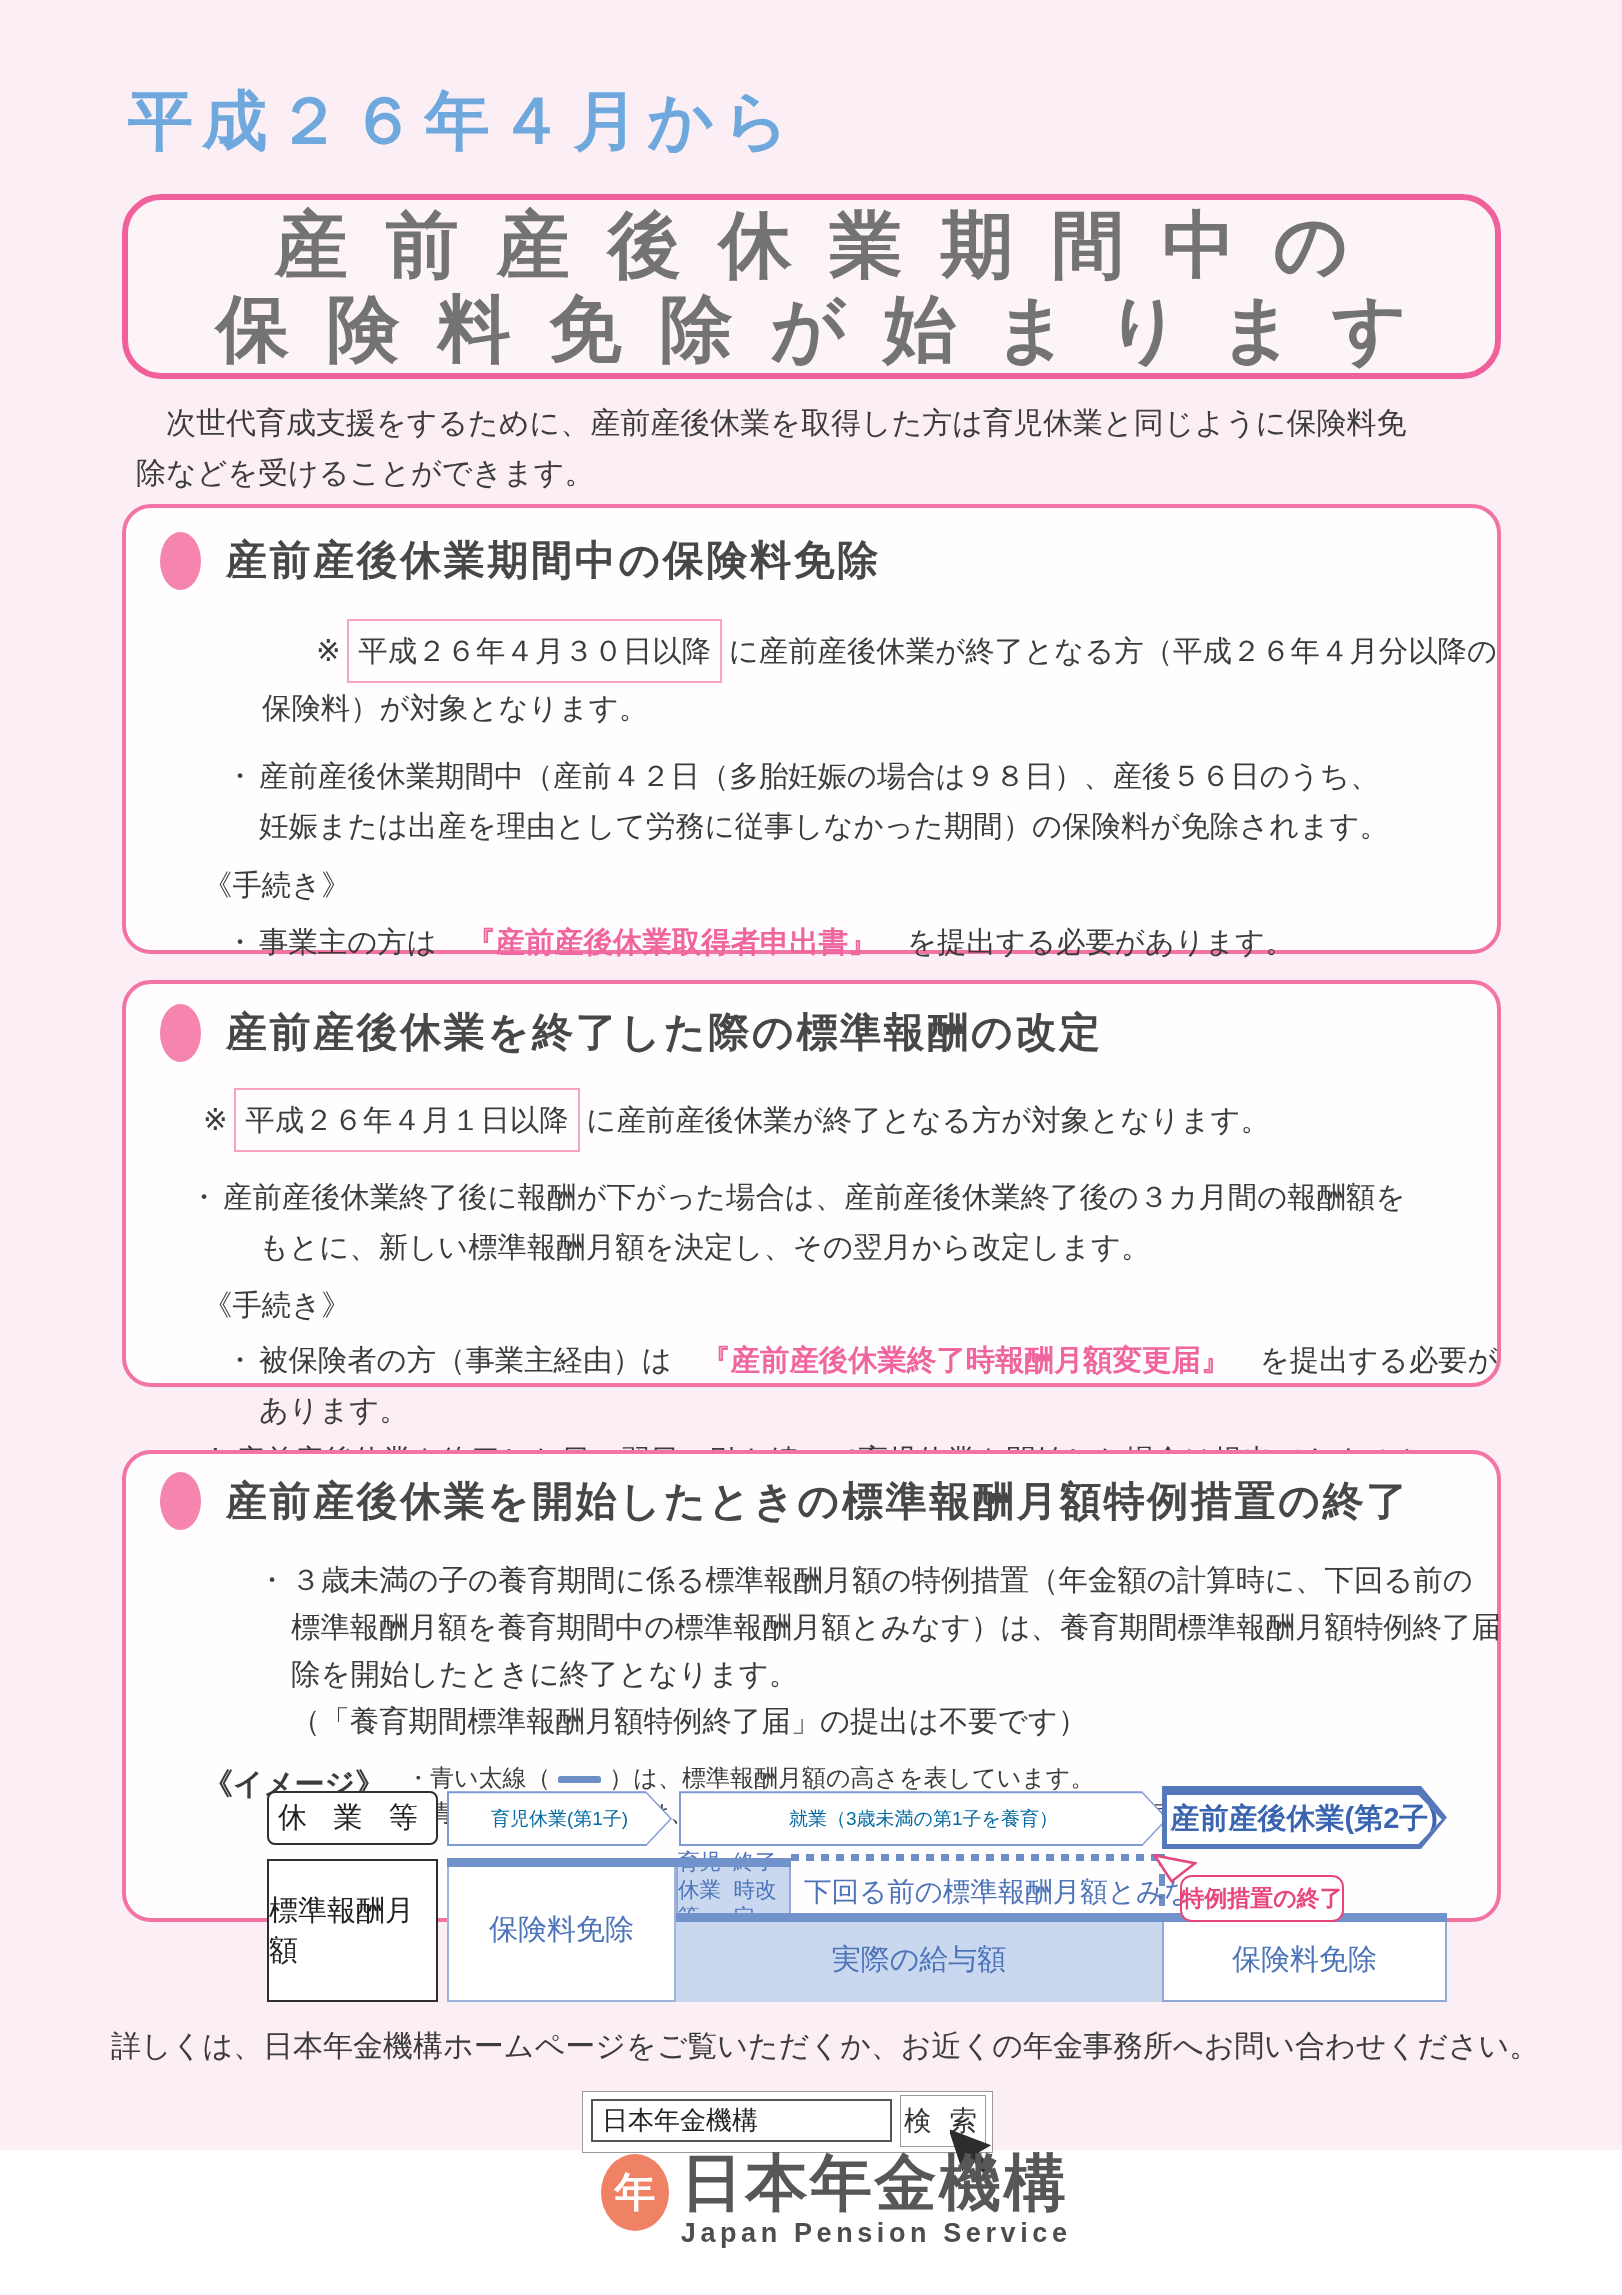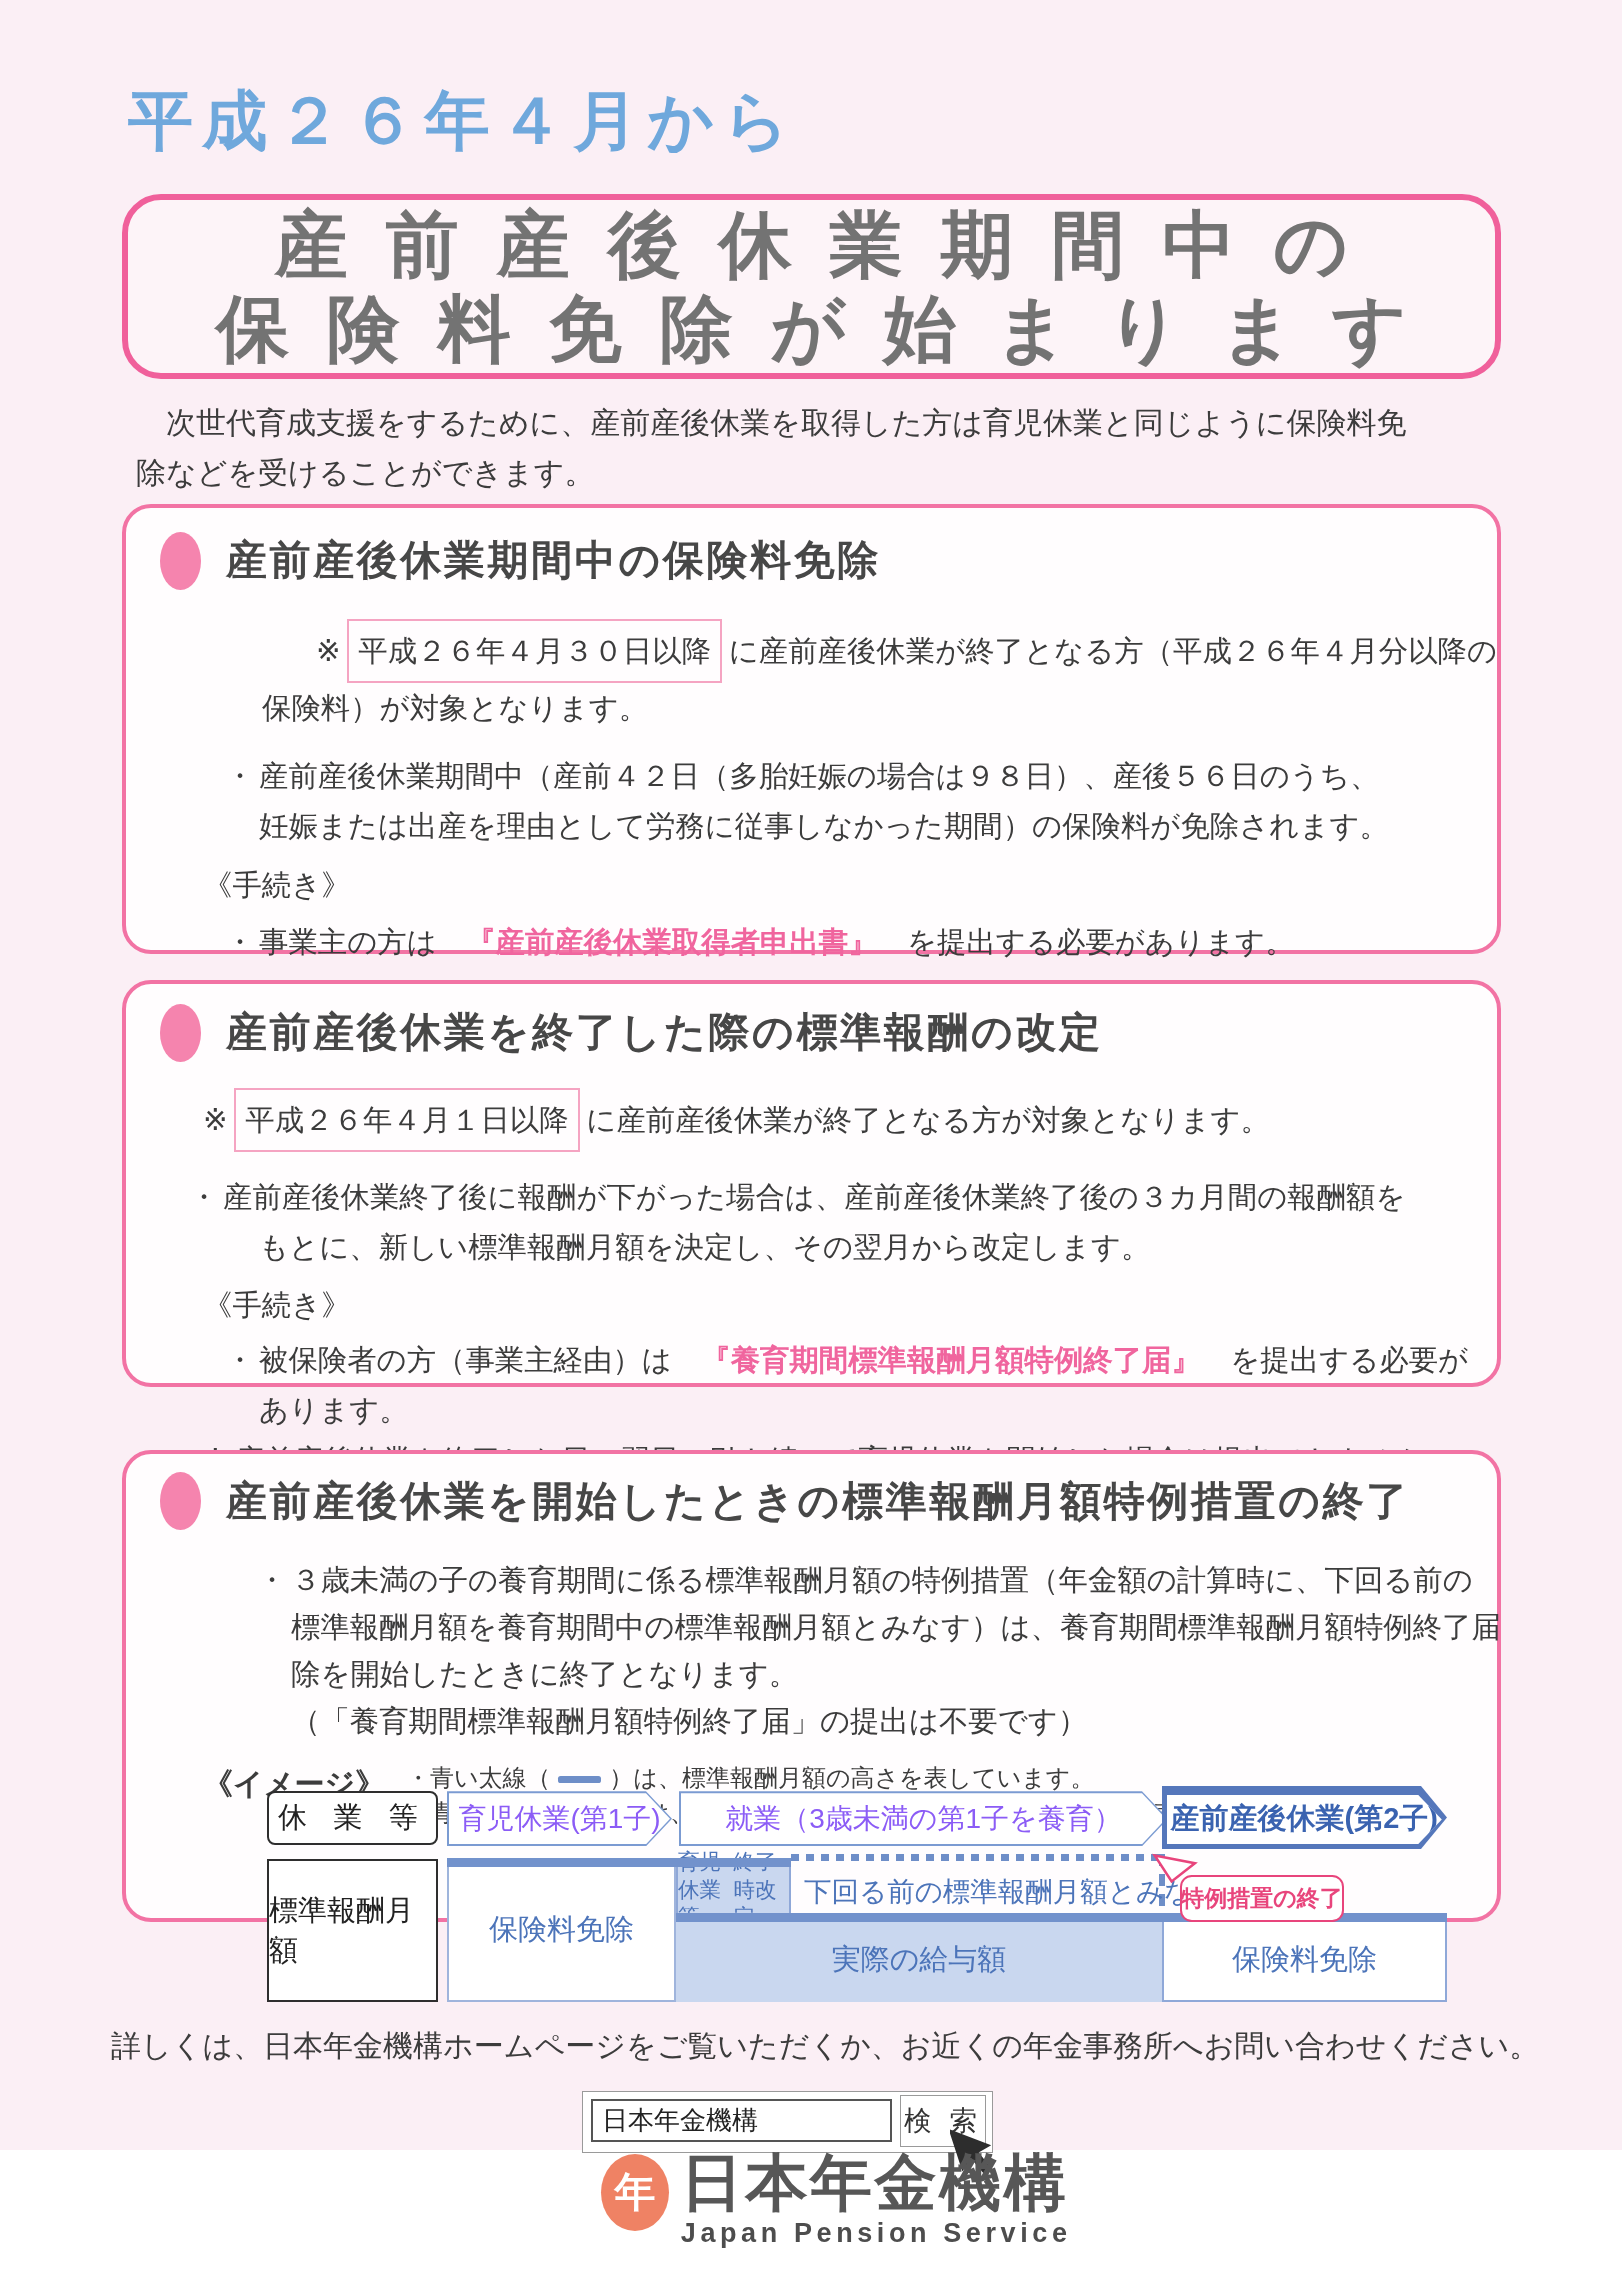--- a/index.html
+++ b/index.html
@@ -44,21 +44,21 @@
     background:repeating-linear-gradient(90deg,#7d9bd4 0 5.9px,transparent 5.9px 10.5px);}
 
   
   .diagram{position:absolute;left:0;top:332px;width:1370px;height:249px;}
   .dlabel{position:absolute;background:#fff;border:2.6px solid #2e2e2e;box-sizing:border-box;display:flex;align-items:center;justify-content:center;font-size:29px;color:#222;}
   .arrow-outer{position:absolute;}
   .arrow-shape{position:absolute;inset:0;background:#7b9bd2;
     clip-path:polygon(0 0,calc(100% - 26px) 0,100% 50%,calc(100% - 26px) 100%,0 100%);}
   .arrow-inner{position:absolute;background:#ffffff;
     clip-path:polygon(0 0,calc(100% - 24px) 0,100% 50%,calc(100% - 24px) 100%,0 100%);
-    display:flex;align-items:center;justify-content:center;font-size:28px;color:#8b5cf6;white-space:nowrap;}
+    display:flex;align-items:center;justify-content:center;font-size:19px;color:#0369a1;white-space:nowrap;}
   .seg-box{position:absolute;background:#fff;border:2px solid #9fb4dc;box-sizing:border-box;
     display:flex;align-items:center;justify-content:center;font-size:29px;color:#4c74b9;}
   .fill-blue{background:#c9d7ef;}
   .thick-line{position:absolute;background:#7292cc;height:8.5px;}
   .dotted-line{position:absolute;height:7.2px;background:repeating-linear-gradient(90deg,#6e8ec8 0 8.5px,transparent 8.5px 15px);}
   .dashed-vert{position:absolute;width:5.9px;background:repeating-linear-gradient(180deg,#6e8ec8 0 12.4px,transparent 12.4px 20px);}
   .minashi{position:absolute;font-size:27.5px;color:#4c74b9;white-space:nowrap;}
   .small-box{position:absolute;background:#c9d7ef;border:2px solid #8fa8d8;box-sizing:border-box;
     display:flex;flex-direction:row;align-items:center;justify-content:center;font-size:21.6px;color:#4c74b9;line-height:27.5px;}
   .bubble{position:absolute;background:#fff;border:2.6px solid #e8457c;border-radius:11.8px;
@@ -126,21 +126,21 @@
     </div>
     <div class="body-line" style="margin-top:26px;padding-left:77px;">
       <span>※</span><span class="date-box">平成２６年４月１日以降</span><span>に産前産後休業が終了となる方が対象となります。</span>
     </div>
     <div class="body-line" style="margin-top:19.6px;padding-left:63px;">
       <span class="bullet-dot">・</span><span>産前産後休業終了後に報酬が下がった場合は、産前産後休業終了後の３カ月間の報酬額を</span>
     </div>
     <div class="body-line" style="padding-left:133px;">もとに、新しい標準報酬月額を決定し、その翌月から改定します。</div>
     <div class="proc-label" style="margin-top:14.4px;padding-left:77px;">《手続き》</div>
     <div class="body-line" style="margin-top:9.2px;padding-left:99px;">
-      <span class="bullet-dot">・</span><span>被保険者の方（事業主経由）は</span>　<span class="doc-pink">『養育期間標準報酬月額特例終了届』</span>　<span>を提出する必要が</span>
+      <span class="bullet-dot">・</span><span>被保険者の方（事業主経由）は</span>　<span class="doc-pink">『産前産後休業終了時報酬月額変更届』</span>　<span>を提出する必要が</span>
     </div>
     <div class="body-line" style="padding-left:133px;">あります。</div>
     <div class="body-line" style="padding-left:77px;">
       <span>※</span> <span>産前産後休業を終了した日の翌日に引き続いて育児休業を開始した場合は提出できません。</span>
     </div>
   </div>
 
   <div class="sec sec3">
     <div class="sec-heading" style="padding-top:18.3px;">
       <span class="bullet-ellipse"></span>

